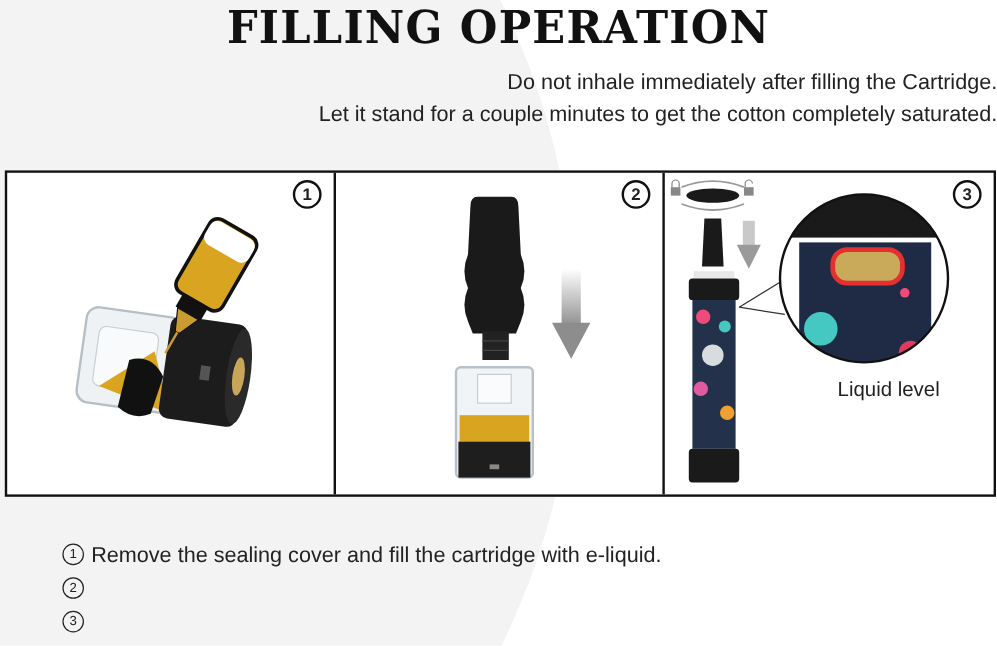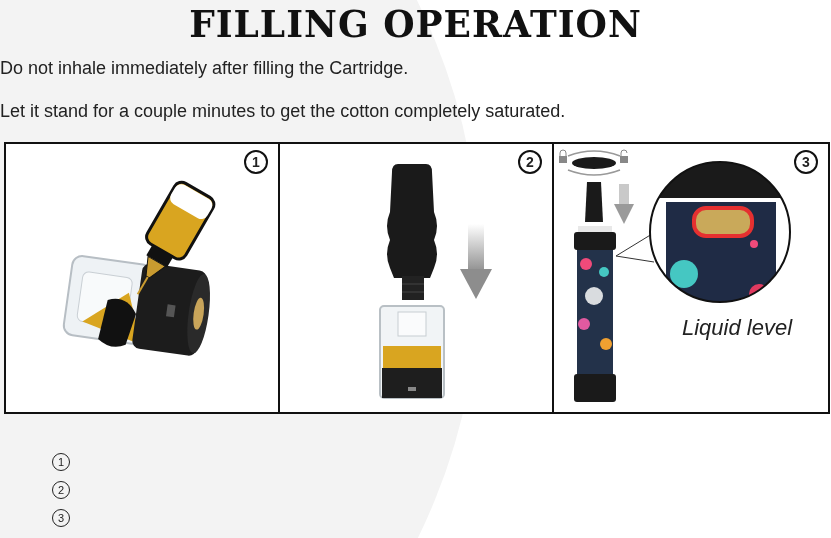--- a/index.html
+++ b/index.html
@@ -1,29 +1,29 @@
 <!DOCTYPE html>
 <html><head>
 <meta charset="utf-8">
 <style>
   html,body{margin:0;padding:0;}
   body{width:831px;height:538px;position:relative;overflow:hidden;background:#ffffff;font-family:"Liberation Sans",sans-serif;color:#222;}
   .bg-shape{position:absolute;left:-700px;top:-330px;width:1180px;height:1200px;border-radius:50%;background:#f3f3f3;z-index:0;}
   .title{position:absolute;left:0;width:831px;top:2px;text-align:center;font-family:"DejaVu Serif",serif;font-weight:bold;font-size:36px;letter-spacing:1px;color:#111;z-index:1;transform:scaleY(1.05);}
-  .subtitle{position:absolute;left:0;width:831px;text-align:left;font-size:18px;color:#222;z-index:1;}
+  .subtitle{position:absolute;left:0;width:831px;text-align:right;font-size:18px;color:#222;z-index:1;}
   .sub1{top:58px;}
-  .sub2{top:101px;}
+  .sub2{top:85px;}
   .panels{position:absolute;left:4px;top:142px;width:822px;height:268px;border:2px solid #111;background:#fff;display:flex;z-index:1;}
   .panel{position:relative;height:100%;border-right:2px solid #111;box-sizing:border-box;overflow:hidden;}
   .panel:last-child{border-right:none;}
   .p1{width:274px;}
   .p2{width:274px;}
   .p3{flex:1;}
   .step-num{position:absolute;top:6px;right:10px;width:20px;height:20px;border:2px solid #111;border-radius:50%;font-size:14px;font-weight:bold;text-align:center;line-height:20px;background:#fff;}
-  .caption{position:absolute;left:128px;top:171px;font-size:22px;color:#222;font-style:italic;}
+  .caption{position:absolute;left:144px;top:171px;font-size:17px;color:#222;}
   .steps{position:absolute;left:52px;top:448px;z-index:1;}
   .step-line{display:flex;align-items:center;font-size:18px;color:#222;height:28px;}
   .circ{display:inline-block;width:16px;height:16px;border:1.5px solid #222;border-radius:50%;font-size:11px;text-align:center;line-height:16px;margin-right:6px;}
 </style>
 </head>
 <body>
 
 <div class="bg-shape"></div>
 
 <div class="title">FILLING OPERATION</div>
@@ -127,20 +127,21 @@
       </g>
       <circle cx="166" cy="88" r="70" fill="none" stroke="#111" stroke-width="2"></circle>
     </svg>
     <div class="caption">Liquid level</div>
   </div>
 </div>
 
 <div class="steps">
   <div class="step-line">
     <span class="circ">1</span>
+    <span>Remove the sealing cover and fill the cartridge with e-liquid.</span>
   </div>
   <div class="step-line">
     <span class="circ">2</span>
   </div>
   <div class="step-line">
     <span class="circ">3</span>
   </div>
 </div>
 
 </body></html>

